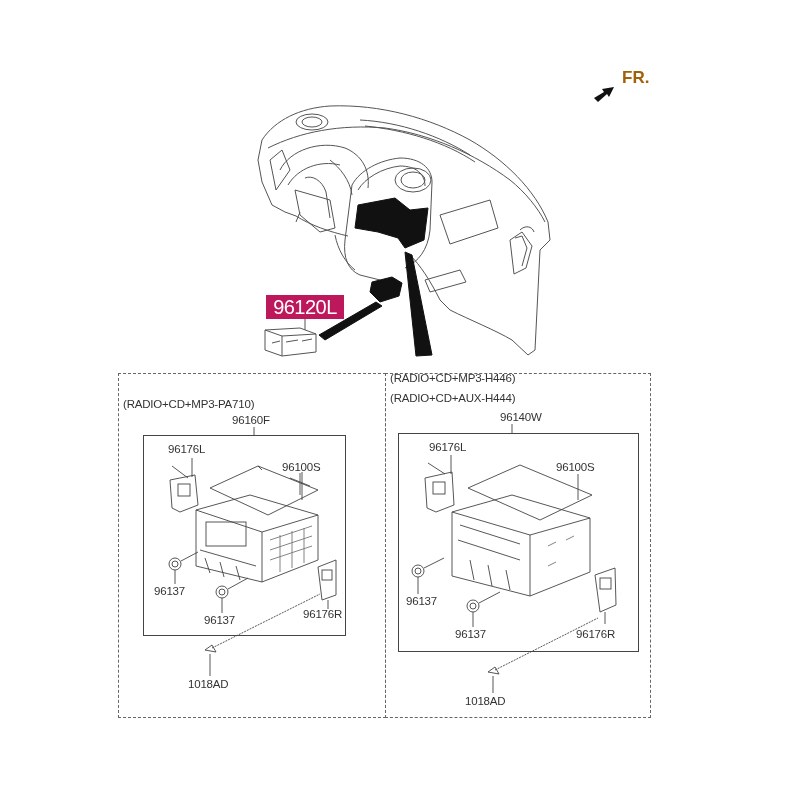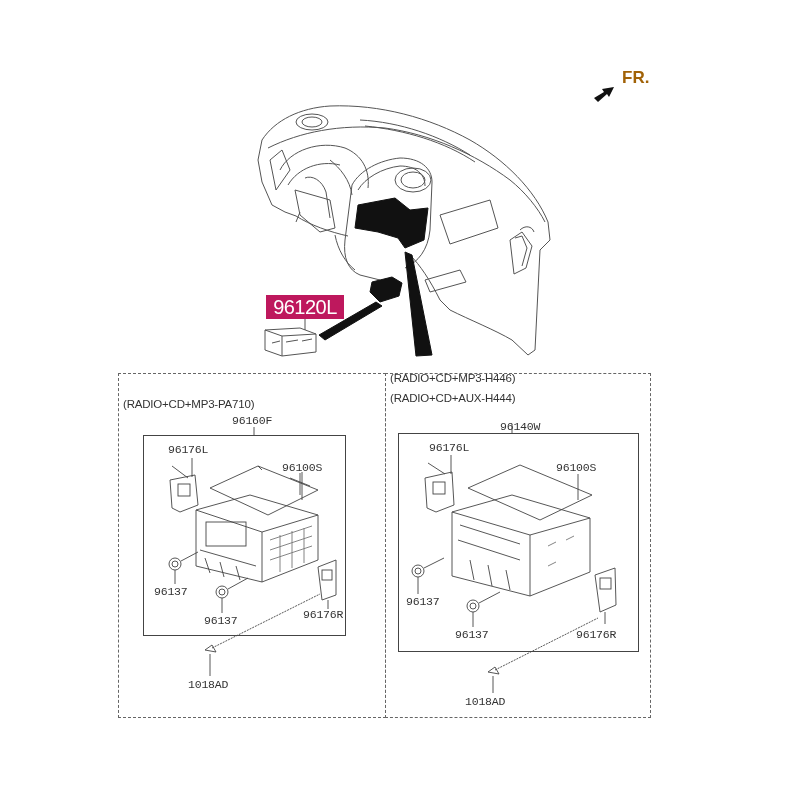--- a/index.html
+++ b/index.html
@@ -1,18 +1,18 @@
 <!DOCTYPE html>
 <html><head>
 <meta charset="utf-8">
 <style>
   html, body { margin:0; padding:0; background:#ffffff; }
   body { width:800px; height:800px; position:relative; overflow:hidden; font-family:"Liberation Sans", sans-serif; color:#222; }
   .abs { position:absolute; }
-  .lbl { position:absolute; font-size:11.5px; color:#333; white-space:nowrap; letter-spacing:-0.2px;font-family:Liberation Mono, monospace; }
+  .lbl { position:absolute; font-size:11.5px; color:#333; white-space:nowrap; letter-spacing:-0.2px; }
   .hdr { position:absolute; font-size:11.5px; color:#333; white-space:nowrap; letter-spacing:-0.2px; }
   .fr { position:absolute; left:622px; top:68px; font-size:17px; font-weight:bold; color:#a16207; }
   .callout { position:absolute; left:266px; top:295px; width:78px; height:24px; background:#be185d; color:#fff; font-size:20px; line-height:24px; text-align:center; letter-spacing:-0.5px; }
   .dashbox { position:absolute; border:1px dashed #666; }
   .solidbox { position:absolute; border:1px solid #444; }
   svg { position:absolute; left:0; top:0; }
 </style>
 </head>
 <body>
 
@@ -83,21 +83,21 @@
 <div class="callout">96120L</div>
 
 <div class="dashbox" style="left:118px;top:373px;width:266px;height:343px;"></div>
 <div class="dashbox" style="left:385px;top:373px;width:264px;height:343px;"></div>
 
 <div class="hdr" style="left:123px;top:380px;margin-top:18px;">(RADIO+CD+MP3-PA710)</div>
 <div class="lbl" style="left:232px;top:414px;">96160F</div>
 
 <div class="hdr" style="left:390px;top:392px;">(RADIO+CD+AUX-H444)</div>
 <div class="hdr" style="left:390px;top:372px;">(RADIO+CD+MP3-H446)</div>
-<div class="lbl" style="left:500px;top:420px;">96140W</div>
+<div class="lbl" style="left:500px;top:411px;">96140W</div>
 
 <div class="solidbox" style="left:143px;top:435px;width:201px;height:199px;"></div>
 <div class="solidbox" style="left:398px;top:433px;width:239px;height:217px;"></div>
 
 <svg width="800" height="800" viewBox="0 0 800 800">
   <g fill="none" stroke="#444" stroke-width="0.9">
 
     <line x1="254" y1="427" x2="254" y2="435"></line>
     <line x1="512" y1="424" x2="512" y2="433"></line>
 

